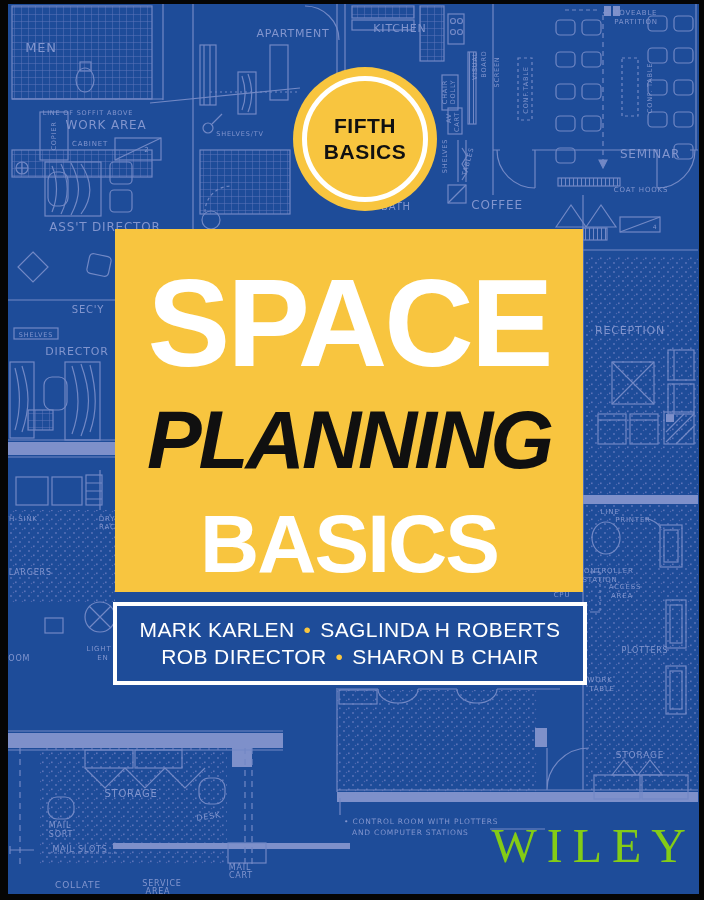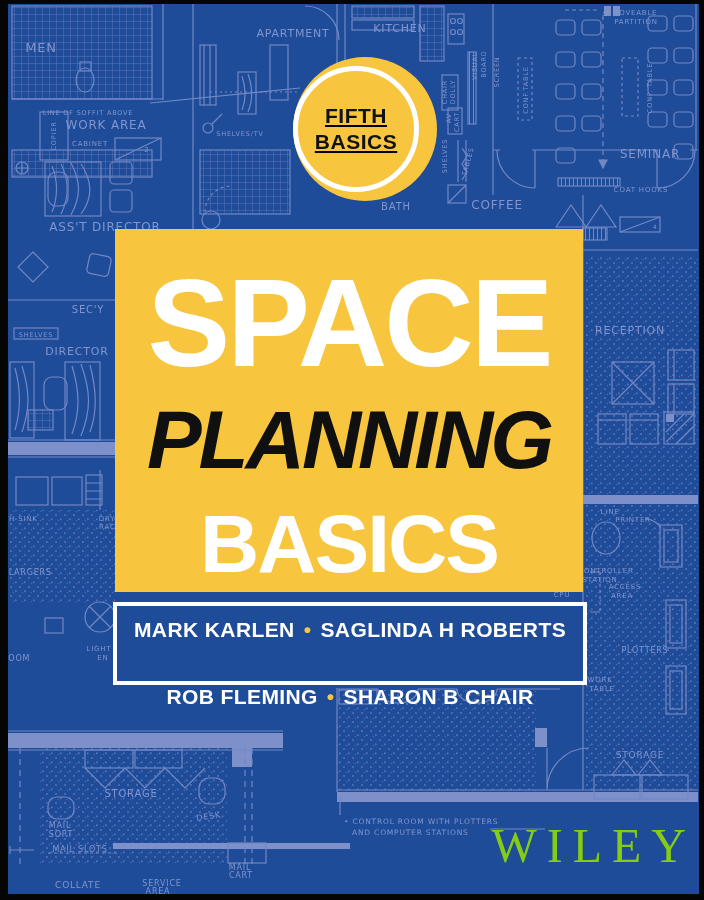--- a/index.html
+++ b/index.html
@@ -4,39 +4,39 @@
 <style>
   html,body{margin:0;padding:0;background:#000;}
   .page{position:relative;width:704px;height:900px;background:#1E4C99;overflow:hidden;
         font-family:"Liberation Sans",sans-serif;}
   .frame{position:absolute;inset:0;border-style:solid;border-color:#050505;
          border-width:4px 5px 6px 8px;pointer-events:none;z-index:9;}
   svg.blueprint{position:absolute;left:0;top:0;z-index:1;}
   #bp-labels text{fill:#8295CE;font-family:"DejaVu Sans",sans-serif;letter-spacing:0.8px;font-weight:500;}
 
   
-  .badge{position:absolute;left:293px;top:57px;width:144px;height:144px;border-radius:50%;
-         background:#F8C53F;display:flex;align-items:center;justify-content:flex-start;z-index:3;text-decoration:underline;}
+  .badge{position:absolute;left:293px;top:67px;width:144px;height:144px;border-radius:50%;
+         background:#F8C53F;display:flex;align-items:center;justify-content:center;z-index:3;}
   .badge-inner{width:116px;height:116px;border-radius:50%;background:#F8C53F;border:5px solid #fff;
          display:flex;flex-direction:column;align-items:center;justify-content:center;}
   .badge-line{color:#111;font-weight:bold;font-size:21px;line-height:26px;letter-spacing:0.5px;}
 
   
   .title-box{position:absolute;left:115px;top:229px;width:468px;height:363px;background:#F8C53F;
          z-index:3;display:flex;flex-direction:column;align-items:center;justify-content:center;
          padding-top:24px;box-sizing:border-box;}
   .title-l1{font-size:124px;line-height:142px;font-weight:bold;color:#fff;letter-spacing:-3px;}
   .title-l2{font-size:82px;line-height:92px;font-weight:bold;color:#101010;letter-spacing:-3px;font-style:italic;}
   .title-l3{font-size:82px;line-height:98px;font-weight:bold;color:#fff;letter-spacing:-2px;margin-top:9px;}
 
   
   .authors{position:absolute;left:113px;top:602px;width:474px;height:83px;box-sizing:border-box;
          background:#1E4C99;border:4px solid #fff;z-index:3;
          display:flex;flex-direction:column;align-items:center;justify-content:center;gap:3px;}
-  .authors-line{color:#fff;font-weight:bold;font-size:21px;letter-spacing:0.4px;white-space:nowrap;margin-top:40px;}
+  .authors-line{color:#fff;font-weight:normal;font-size:21px;letter-spacing:0.4px;white-space:nowrap;}
   .authors-line .dot{color:#F8C53F;margin:0 9px;}
 
   
   .wiley{position:absolute;right:8px;top:818px;z-index:3;color:#84cc16;
          font-family:"Liberation Serif",serif;font-size:48px;letter-spacing:10px;font-weight:400;}
 </style>
 </head>
 <body>
 
 <div class="page">
@@ -310,20 +310,20 @@
     <div class="title-l1">SPACE</div>
     <div class="title-l2">PLANNING</div>
     <div class="title-l3">BASICS</div>
   </div>
 
   <div class="authors">
     <div class="authors-line">
       <span>MARK KARLEN</span><span class="dot">•</span><span>SAGLINDA H ROBERTS</span>
     </div>
     <div class="authors-line">
-      <span>ROB FLEMING</span><span class="dot">•</span><span>SHARON B CHAIR</span>
+      <span>ROB DIRECTOR</span><span class="dot">•</span><span>SHARON B CHAIR</span>
     </div>
   </div>
 
   <div class="wiley">WILEY</div>
 
   <div class="frame"></div>
 </div>
 
 </body></html>

